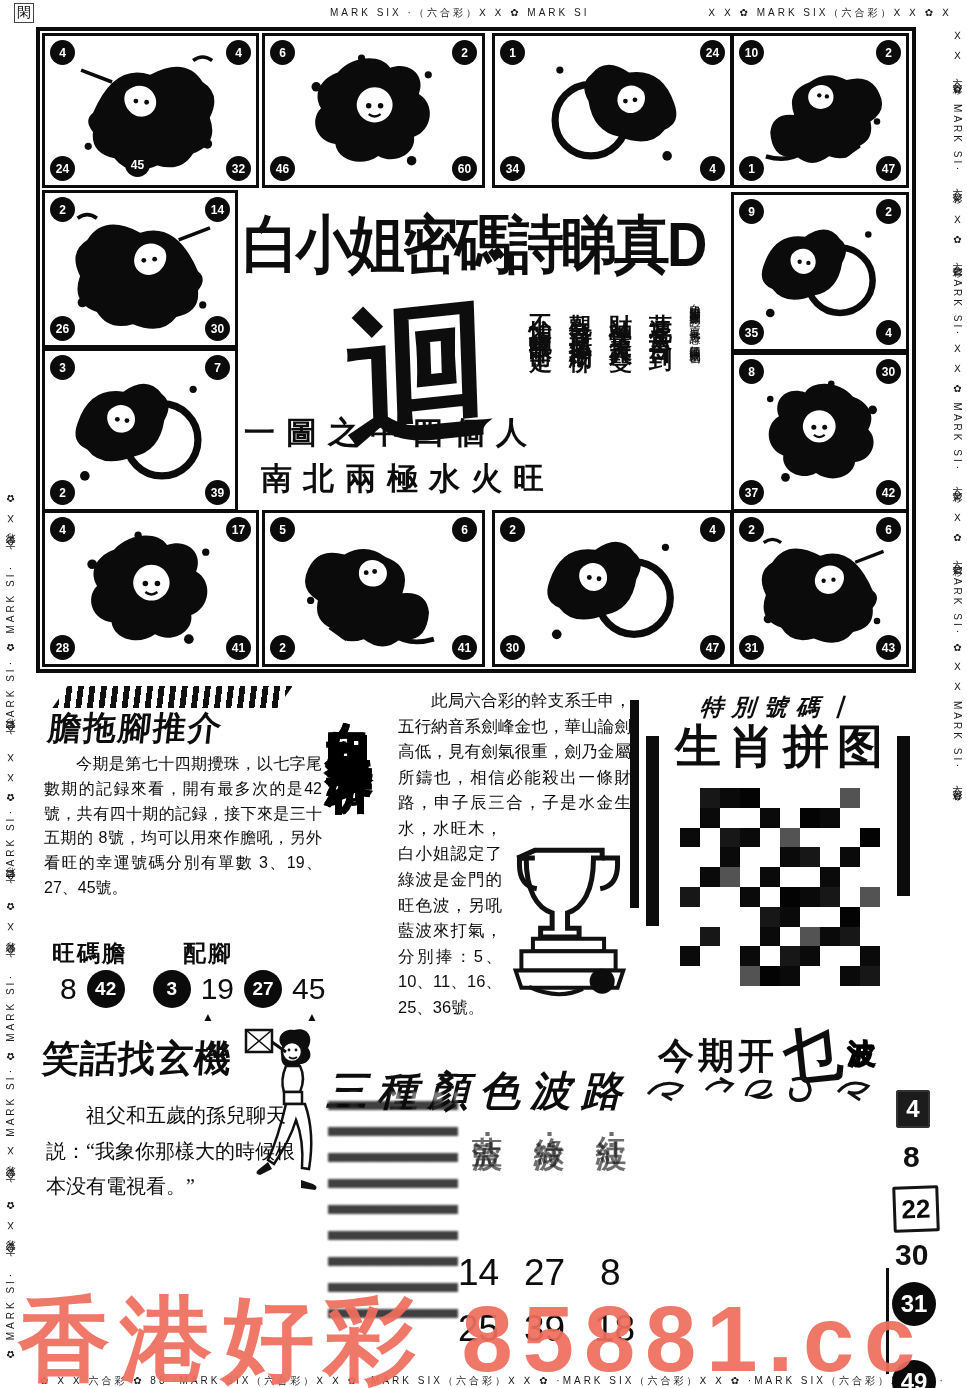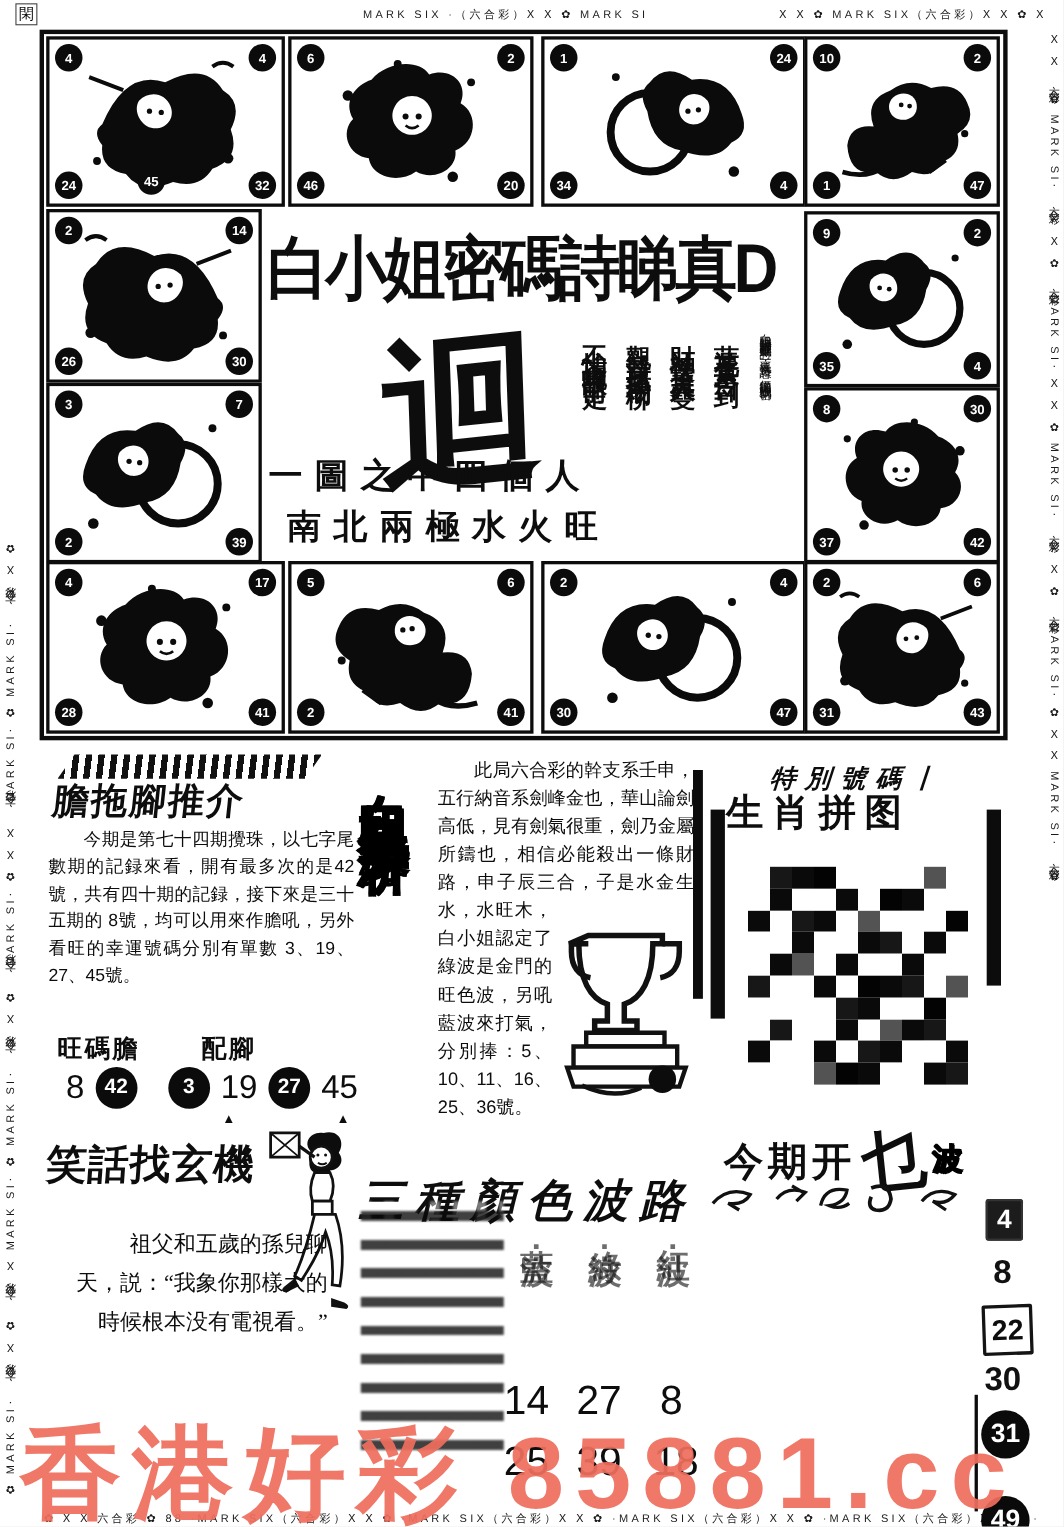--- a/index.html
+++ b/index.html
@@ -39,34 +39,34 @@
             font-size:19px;display:flex;align-items:center;justify-content:center;}
   .tri{font-size:12px;}
   .vtitle{writing-mode:vertical-rl;text-orientation:upright;font-weight:900;font-size:45px;line-height:1;
           letter-spacing:9px;color:#fff;-webkit-text-stroke:2px #000;
           text-shadow:1px 1px 0 #000,-1px -1px 0 #000,1px -1px 0 #000,-1px 1px 0 #000;}
   .spacer-r{float:right;width:0;height:150px;}
   .trophywrap{float:right;clear:right;width:125px;height:168px;margin-left:4px;}
   .bar{background:#0c0c0c;}
   .slant{transform:skewX(-18deg);font-family:"Liberation Serif",serif;font-weight:700;
          font-size:23px;letter-spacing:9px;white-space:nowrap;}
-  .bigtitle{font-family:"Liberation Serif",serif;font-weight:900;font-size:34px;letter-spacing:8px;white-space:nowrap;}
+  .bigtitle{font-family:"Liberation Serif",serif;font-weight:900;font-size:46px;letter-spacing:8px;white-space:nowrap;padding-left:15px;}
   .puzzle{display:grid;grid-template-columns:repeat(10,1fr);grid-template-rows:repeat(10,1fr);
           filter:blur(.4px) contrast(1.05);}
   .puzzle i{background:#fff;}
   .puzzle i:nth-child(3n){background:#101010;}
   .puzzle i:nth-child(7n+2){background:#1c1c1c;}
   .puzzle i:nth-child(11n+5){background:#fff;}
   .puzzle i:nth-child(13n+4){background:#090909;}
   .puzzle i:nth-child(17n+9){background:#555;}
   .puzzle i:nth-child(19n+6){background:#fff;}
   
   .joketitle{font-weight:900;font-size:37px;letter-spacing:1px;transform:skewX(-4deg);white-space:nowrap;}
   .joketxt{font-family:"Liberation Serif",serif;font-size:20px;line-height:1.78;}
-  .joketxt p{margin:16px;text-indent:2em;text-align:right;}
+  .joketxt p{margin:0;text-indent:2em;}
   .brush{font-family:"DejaVu Serif",serif;font-weight:700;font-style:italic;font-size:41px;
          letter-spacing:10px;filter:blur(.4px);white-space:nowrap;margin-top:28px;}
   .smudge{background:
       repeating-linear-gradient(0deg,rgba(255,255,255,0) 0 17px,rgba(10,10,10,.78) 17px 26px),
       repeating-linear-gradient(90deg,rgba(255,255,255,.45) 0 9px,rgba(0,0,0,0) 9px 21px);
       filter:blur(1px);}
   .wavelbl{writing-mode:vertical-rl;text-orientation:upright;font-weight:700;font-size:30px;
            letter-spacing:4px;color:rgba(20,20,20,.62);filter:blur(.5px);}
   .wavenum{font-size:37px;font-weight:400;}
   .kaibody{font-size:19px;font-weight:700;line-height:1.64;text-align:justify;text-indent:2em;}
@@ -146,21 +146,21 @@
     <span class="badge br">32</span>
     <span class="badge extra">45</span>
   </div>
   <div class="panel" style="left:262px;top:33px;width:217px;height:149px;">
     <svg class="ink">
         <use href="#blob1"></use>
       </svg>
     <span class="badge tl">6</span>
     <span class="badge tr">2</span>
     <span class="badge bl">46</span>
-    <span class="badge br">20</span>
+    <span class="badge br">60</span>
   </div>
   <div class="panel" style="left:492px;top:33px;width:235px;height:149px;">
     <svg class="ink fx">
         <use href="#blob3"></use>
       </svg>
     <span class="badge tl">1</span>
     <span class="badge tr">24</span>
     <span class="badge bl">34</span>
     <span class="badge br">4</span>
   </div>

